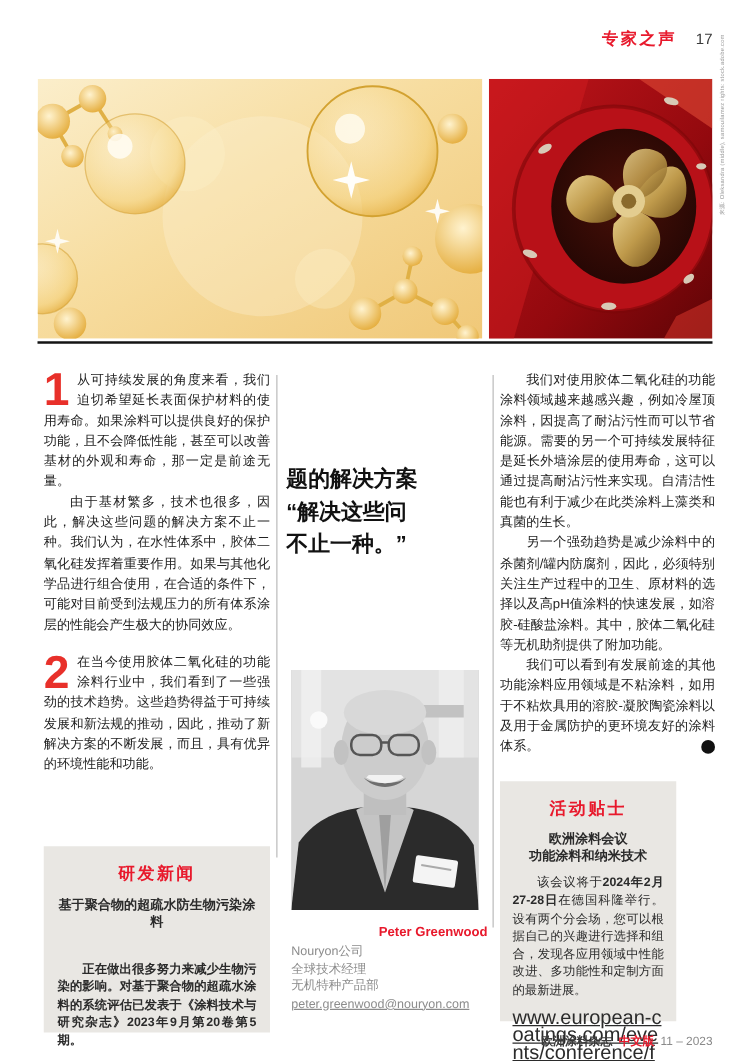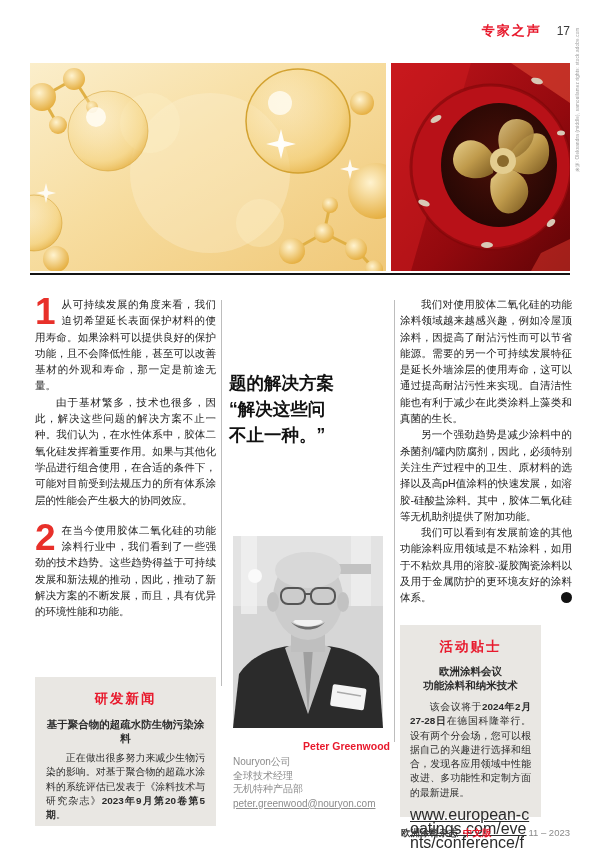--- a/index.html
+++ b/index.html
@@ -50,33 +50,33 @@
     float:right; width:11px; height:11px; border-radius:50%; background:#111; color:#fff;
     font-size:10px; line-height:10.5px; text-align:center; font-weight:bold; margin-top:3px;
   }
   
   .gbox { position:absolute; background:#e9e7e3; }
   .gbox .ttl { color:#e8192c; font-weight:bold; font-size:13.5px; text-align:center; letter-spacing:2px; }
   .gbox .sub { font-weight:bold; font-size:10.5px; line-height:14px; text-align:center; color:#2b2b2b; }
   .gbox p.bd { font-size:9.9px; line-height:14.3px; text-align:justify; text-indent:2em; color:#2b2b2b; }
   .newsbox { left:35px; top:677px; width:181px; height:149px; padding:13px 11px; }
   .newsbox .sub { margin-top:9px; }
-  .newsbox p.bd { margin-top:6px; }
+  .newsbox p.bd { margin-top:24px;font-weight:bold; }
   .eventbox { left:400px; top:625px; width:141px; height:192px; padding:13px 10px; }
   .eventbox .sub { margin-top:8px; }
   .eventbox p.bd { margin-top:8px; }
   .eventbox .lnk {
     display:block; margin-top:8px; font-size:16px; line-height:14px; color:#2b2b2b;
     text-decoration:underline; word-break:break-all; cursor:pointer;
   }
   
   .ftr { position:absolute; top:827px; right:30px; font-size:9.5px; display:flex; gap:5px; align-items:baseline; }
   .ftr .j { color:#3a3a3a; font-weight:bold; }
   .ftr .e { color:#e8192c; font-weight:bold;font-family:Liberation Serif, serif; }
-  .ftr .i { color:#8a8a8a;margin-left:32px; }
+  .ftr .i { color:#8a8a8a; }
 </style>
 </head>
 <body>
 
 <div id="page">
 
   <div class="hdr">
     <span class="sec">专家之声</span>
     <span class="pno">17</span>
   </div>

